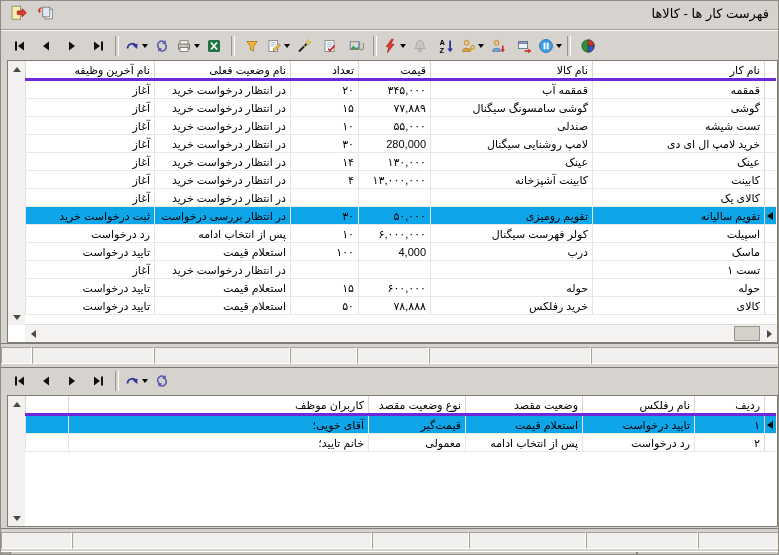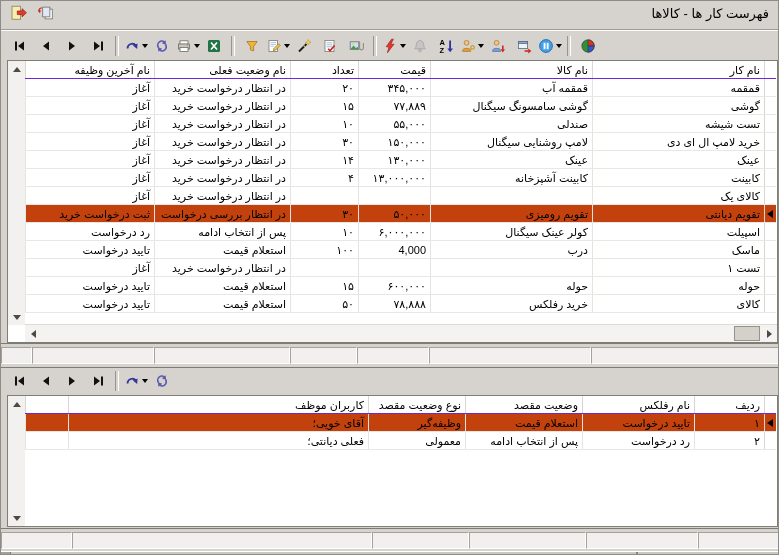--- a/index.html
+++ b/index.html
@@ -39,23 +39,23 @@
   .gridarea{position:absolute;left:17px;right:0;top:0;overflow:hidden;background:#fff;}
   .p1 .gridarea{bottom:17px;}
   .p2 .gridarea{bottom:0;}
   .hscroll{position:absolute;left:17px;right:0;bottom:0;height:17px;background:#f4f3f1;border-top:1px solid #dedbd5;
     display:flex;align-items:stretch;justify-content:space-between;direction:ltr;}
   .hthumb{position:absolute;right:17px;top:1px;bottom:1px;width:24px;background:#d4d1ca;border:1px solid #96938a;}
   
   table.grid{direction:rtl;border-collapse:collapse;table-layout:fixed;}
   table.grid th,table.grid td{height:17px;padding:0 4px;font-size:11px;font-weight:400;text-align:right;
     white-space:nowrap;overflow:hidden;border-left:1px solid #e6e4df;border-bottom:1px solid #e9e7e2;line-height:16px;}
-  table.grid th{background:#fff;border-left:1px solid #d9d6d0;border-bottom:1px solid #6d28d9;}
+  table.grid th{background:#fff;border-left:1px solid #d9d6d0;border-bottom:3px solid #6d28d9;}
   table.grid td.ind,table.grid th.ind{padding:0;border-left:1px solid #d9d6d0;}
-  table.grid tr.selected td{background:#c2410c;}
+  table.grid tr.selected td{background:#0ea5e9;}
   .rowmarker{width:0;height:0;border-top:4px solid transparent;border-bottom:4px solid transparent;border-right:6px solid #000;margin:0 auto;}
   
   .band{position:absolute;left:0;right:0;height:23px;background:#d6d3ce;border-top:1px solid #7d7b75;border-bottom:1px solid #7d7b75;}
   .band.b1{top:342px;}
   .band.b2{top:527px;}
   .bcell{position:absolute;top:3px;height:15px;background:#f1f0ee;border:1px solid #a5a29a;border-bottom-color:#fff;border-right-color:#fff;}
   
   .bstrip{position:absolute;top:550px;left:0;right:0;height:5px;background:#cbc8c2;border-top:1px solid #fff;}
   .bstub{position:absolute;left:0;top:0;width:9px;height:5px;background:#a5a29a;border-right:1px solid #7d7b75;}
   .bdiv{position:absolute;left:635px;top:0;width:2px;height:5px;background:#84817b;}
@@ -292,21 +292,21 @@
               <td>صندلی</td>
               <td>۵۵,۰۰۰</td>
               <td>۱۰</td>
               <td>در انتظار درخواست خرید</td>
               <td>آغاز</td>
             </tr>
             <tr>
               <td class="ind"></td>
               <td>خرید لامپ ال ای دی</td>
               <td>لامپ روشنایی سیگنال</td>
-              <td>۱۵۰,۰۰۰</td>
+              <td>280,000</td>
               <td>۳۰</td>
               <td>در انتظار درخواست خرید</td>
               <td>آغاز</td>
             </tr>
             <tr>
               <td class="ind"></td>
               <td>عینک</td>
               <td>عینک</td>
               <td>۱۳۰,۰۰۰</td>
               <td>۱۴</td>
@@ -328,31 +328,31 @@
               <td></td>
               <td></td>
               <td></td>
               <td>در انتظار درخواست خرید</td>
               <td>آغاز</td>
             </tr>
             <tr class="selected">
               <td class="ind">
                 <div class="rowmarker"></div>
               </td>
-              <td>تقویم دیانتی</td>
+              <td>تقویم سالیانه</td>
               <td>تقویم رومیزی</td>
               <td>۵۰,۰۰۰</td>
               <td>۳۰</td>
               <td>در انتظار بررسی درخواست</td>
               <td>ثبت درخواست خرید</td>
             </tr>
             <tr>
               <td class="ind"></td>
               <td>اسپیلت</td>
-              <td>کولر عینک سیگنال</td>
+              <td>کولر فهرست سیگنال</td>
               <td>۶,۰۰۰,۰۰۰</td>
               <td>۱۰</td>
               <td>پس از انتخاب ادامه</td>
               <td>رد درخواست</td>
             </tr>
             <tr>
               <td class="ind"></td>
               <td>ماسک</td>
               <td>درب</td>
               <td>4,000</td>
@@ -485,31 +485,31 @@
             </tr>
           </thead>
           <tbody>
             <tr class="selected">
               <td class="ind">
                 <div class="rowmarker"></div>
               </td>
               <td>۱</td>
               <td>تایید درخواست</td>
               <td>استعلام قیمت</td>
-              <td>وظیفه‌گیر</td>
+              <td>قیمت‌گیر</td>
               <td>آقای خویی؛</td>
               <td></td>
             </tr>
             <tr>
               <td class="ind"></td>
               <td>۲</td>
               <td>رد درخواست</td>
               <td>پس از انتخاب ادامه</td>
               <td>معمولی</td>
-              <td>فعلی دیانتی؛</td>
+              <td>خانم تایید؛</td>
               <td></td>
             </tr>
           </tbody>
         </table>
     </div>
   </div>
 
   <div class="band b2" id="band2">
       <div class="bcell" style="left: 0px; width: 69px;"></div>
       <div class="bcell" style="left: 71px; width: 298px;"></div>

